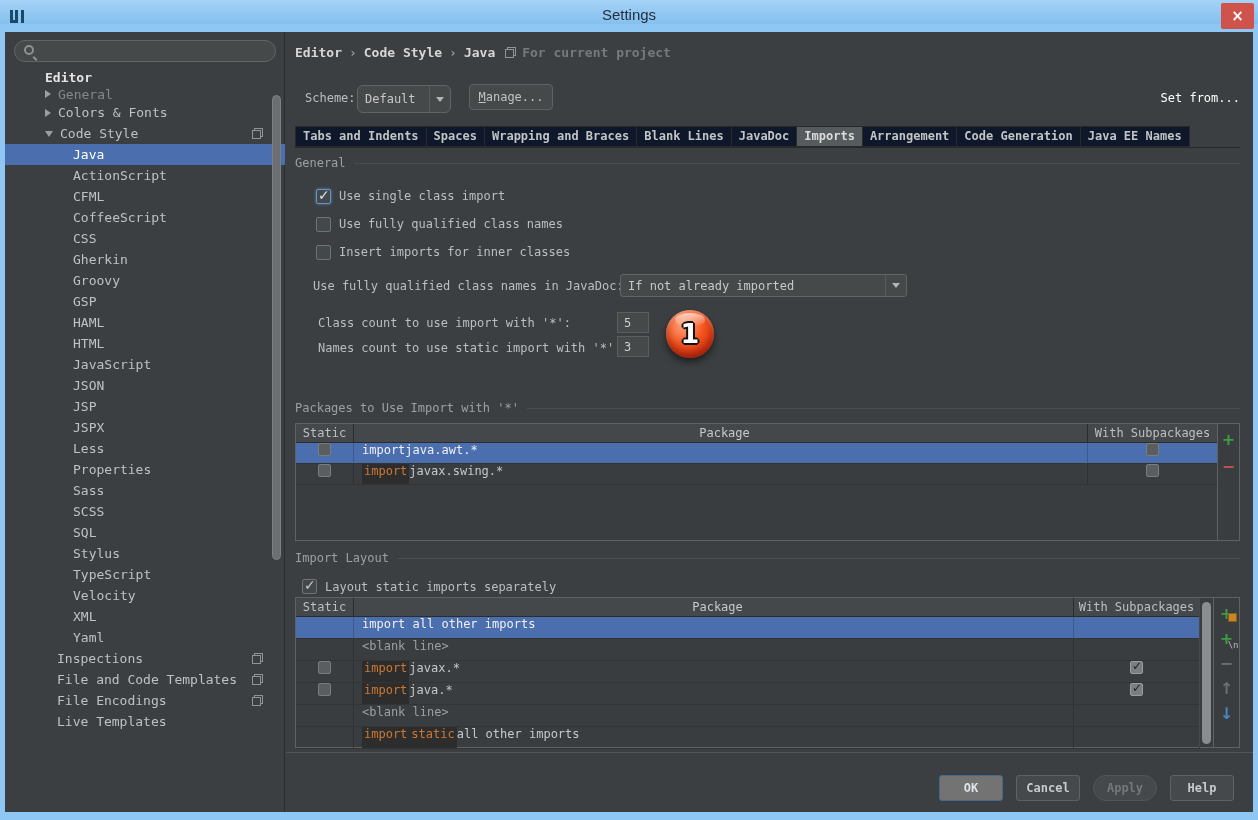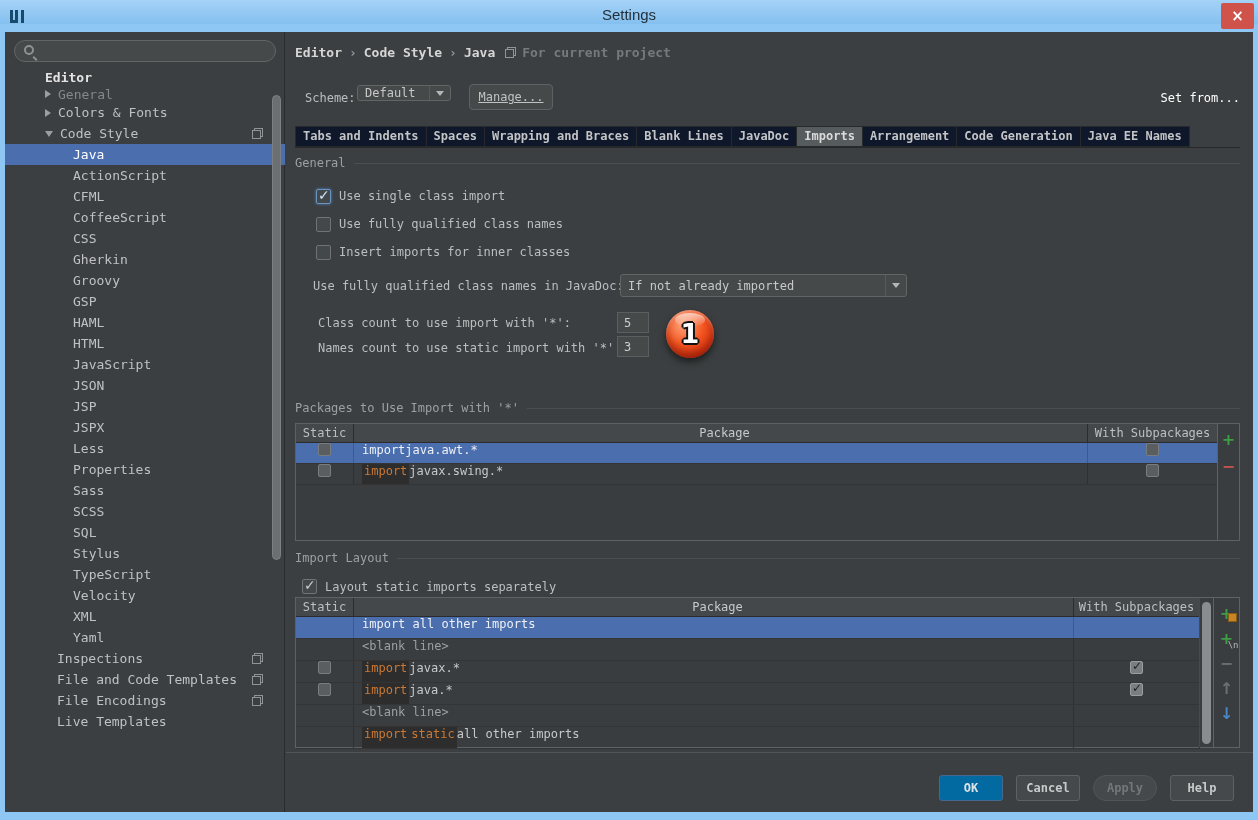--- a/index.html
+++ b/index.html
@@ -49,27 +49,27 @@
   
   .breadcrumb { position:absolute; left:290px; top:11px; height:18px; display:flex; align-items:center;
     font-size:13px; font-weight:bold; color:#d6d6d6; }
   .bc-sep { color:#97999b; margin:0 7px; }
   .bc-ctx { color:#77797c; margin-left:6px; }
   .breadcrumb .copy-ic { margin:0 0 0 10px; }
 
   .lbl-scheme { position:absolute; left:300px; top:59px; font-size:12px; color:#bcbec0; }
   .combo { position:absolute; background:#45494a; border:1px solid #646464; border-radius:3px;
     color:#c8c8c8; font-size:12px; display:flex; align-items:center; padding-left:7px; cursor:pointer; }
-  .combo-scheme { left:352px; top:53px; width:94px; height:16px; }
+  .combo-scheme { left:352px; top:53px; width:94px; height:28px;border-radius:6px; }
   .combo .arrow-box { margin-left:auto; width:21px; align-self:stretch; border-left:1px solid #5a5a5a;
     display:flex; align-items:center; justify-content:center; }
   .tri-down { width:0; height:0; border-top:5px solid #b5b5b5; border-left:4px solid transparent; border-right:4px solid transparent; }
   .btn { position:absolute; background:#45494a; border:1px solid #5e6264; border-radius:4px;
     color:#c0c2c4; font:12px "DejaVu Sans Mono",monospace; text-align:center; cursor:pointer; }
-  .btn-manage { left:464px; top:52px; width:84px; height:26px; line-height:24px;text-decoration:underline; }
+  .btn-manage { left:464px; top:52px; width:84px; height:26px; line-height:24px; }
   .link { position:absolute; right:13px; top:59px; font-size:12px; color:#ffffff; cursor:pointer;text-align:center; }
 
   
   .tabs { position:absolute; left:290px; top:94px; display:flex; }
   .tab { height:21px; padding:0 7px; background:#0f172a; border:1px solid #27292b; margin-right:-1px;
     font-size:12px; font-weight:bold; color:#c2c4c6; line-height:19px; cursor:pointer; }
   .tab.active { background:#565b5d; color:#dadada; }
   .tabs-line { position:absolute; left:290px; top:115px; width:945px; height:1px; background:#27292b; }
 
   
@@ -150,21 +150,21 @@
   .lay-scrollstrip { position:absolute; right:26px; top:0; bottom:0; width:14px; border-left:1px solid #47494b; }
   .lay-thumb { position:absolute; left:2px; top:4px; width:9px; height:142px; background:#8a8d8f; border-radius:5px; }
 
   .lbl-laychk { position:absolute; left:297px; top:547px; display:flex; align-items:center; gap:8px;
     font-size:12px; color:#bcbec0; }
 
   
   .footer-line { position:absolute; left:281px; right:0; top:720px; height:1px; background:#515355; }
   .fbtn { position:absolute; top:743px; width:64px; height:26px; border:1px solid #5e6264; border-radius:3px;
     background:#46494b; color:#c7c9cb; font:bold 12px "DejaVu Sans Mono",monospace; cursor:pointer; }
-  .fbtn.primary { background:#0369a1; border-color:#44688e; color:#dfe3e8; }
+  .fbtn.primary { background:#737373; border-color:#44688e; color:#dfe3e8; }
   .fbtn.disabled { color:#74777a; border-color:#525558; cursor:default;border-radius:13px; }
   .f-ok { left:934px; } .f-cancel { left:1011px; } .f-apply { left:1088px; } .f-help { left:1165px; }
 </style>
 </head>
 <body>
 
 <div class="window">
 
   <div class="titlebar">
     <div class="logo">

